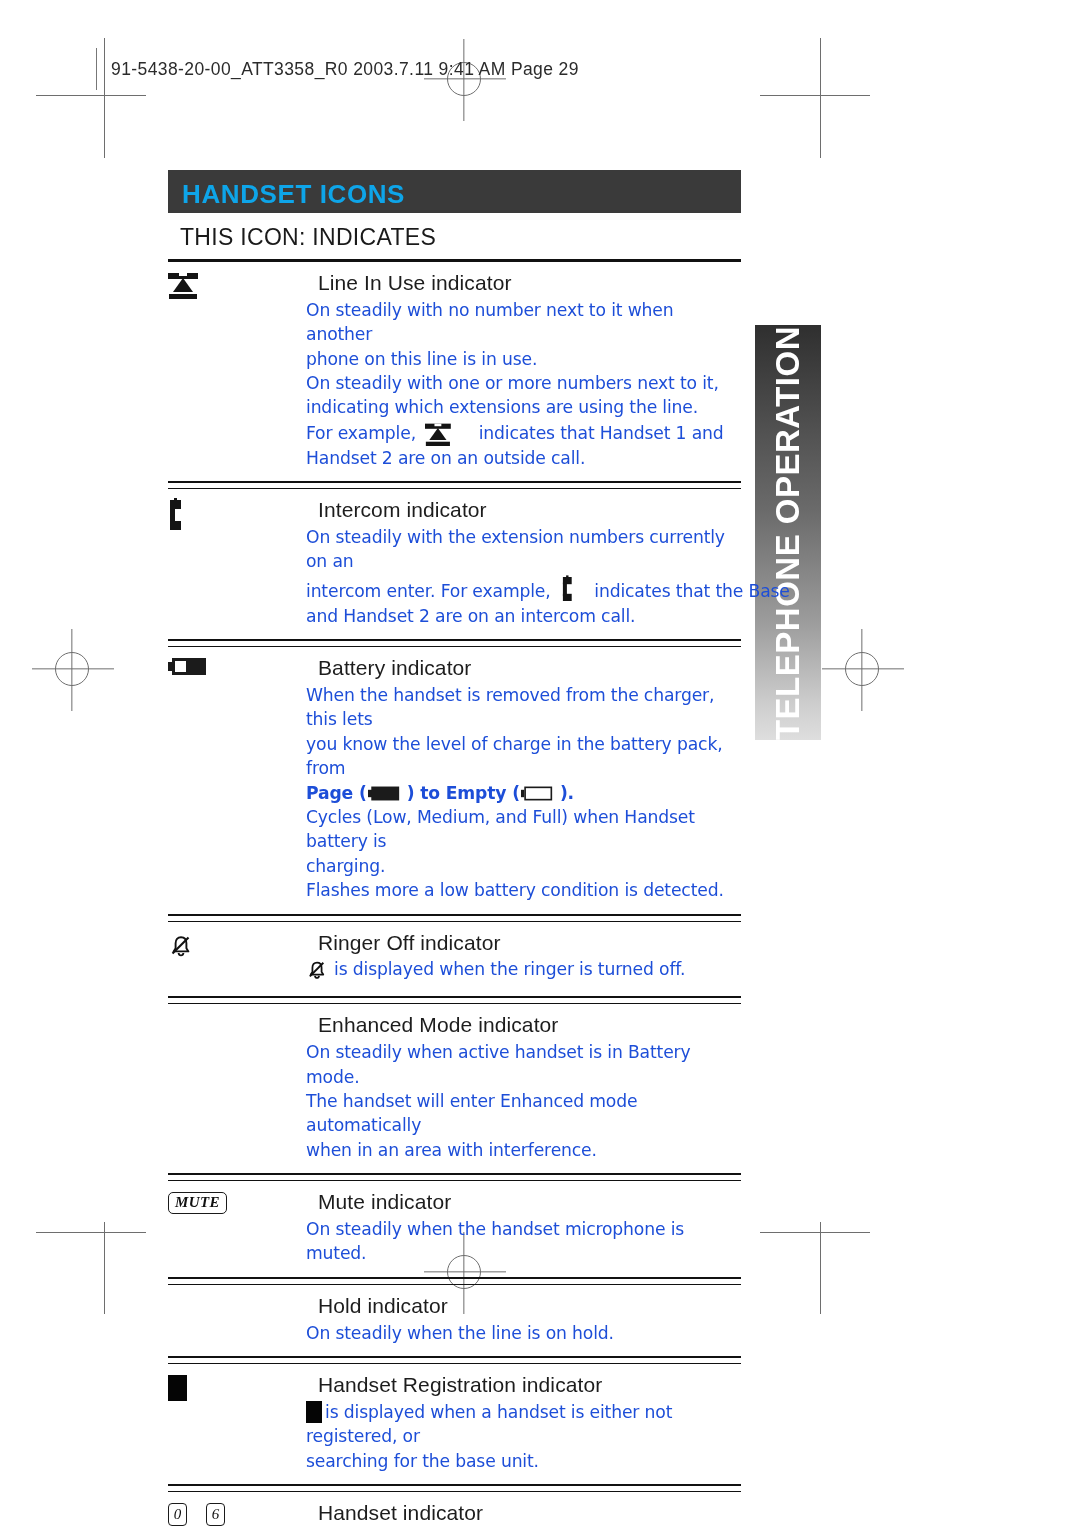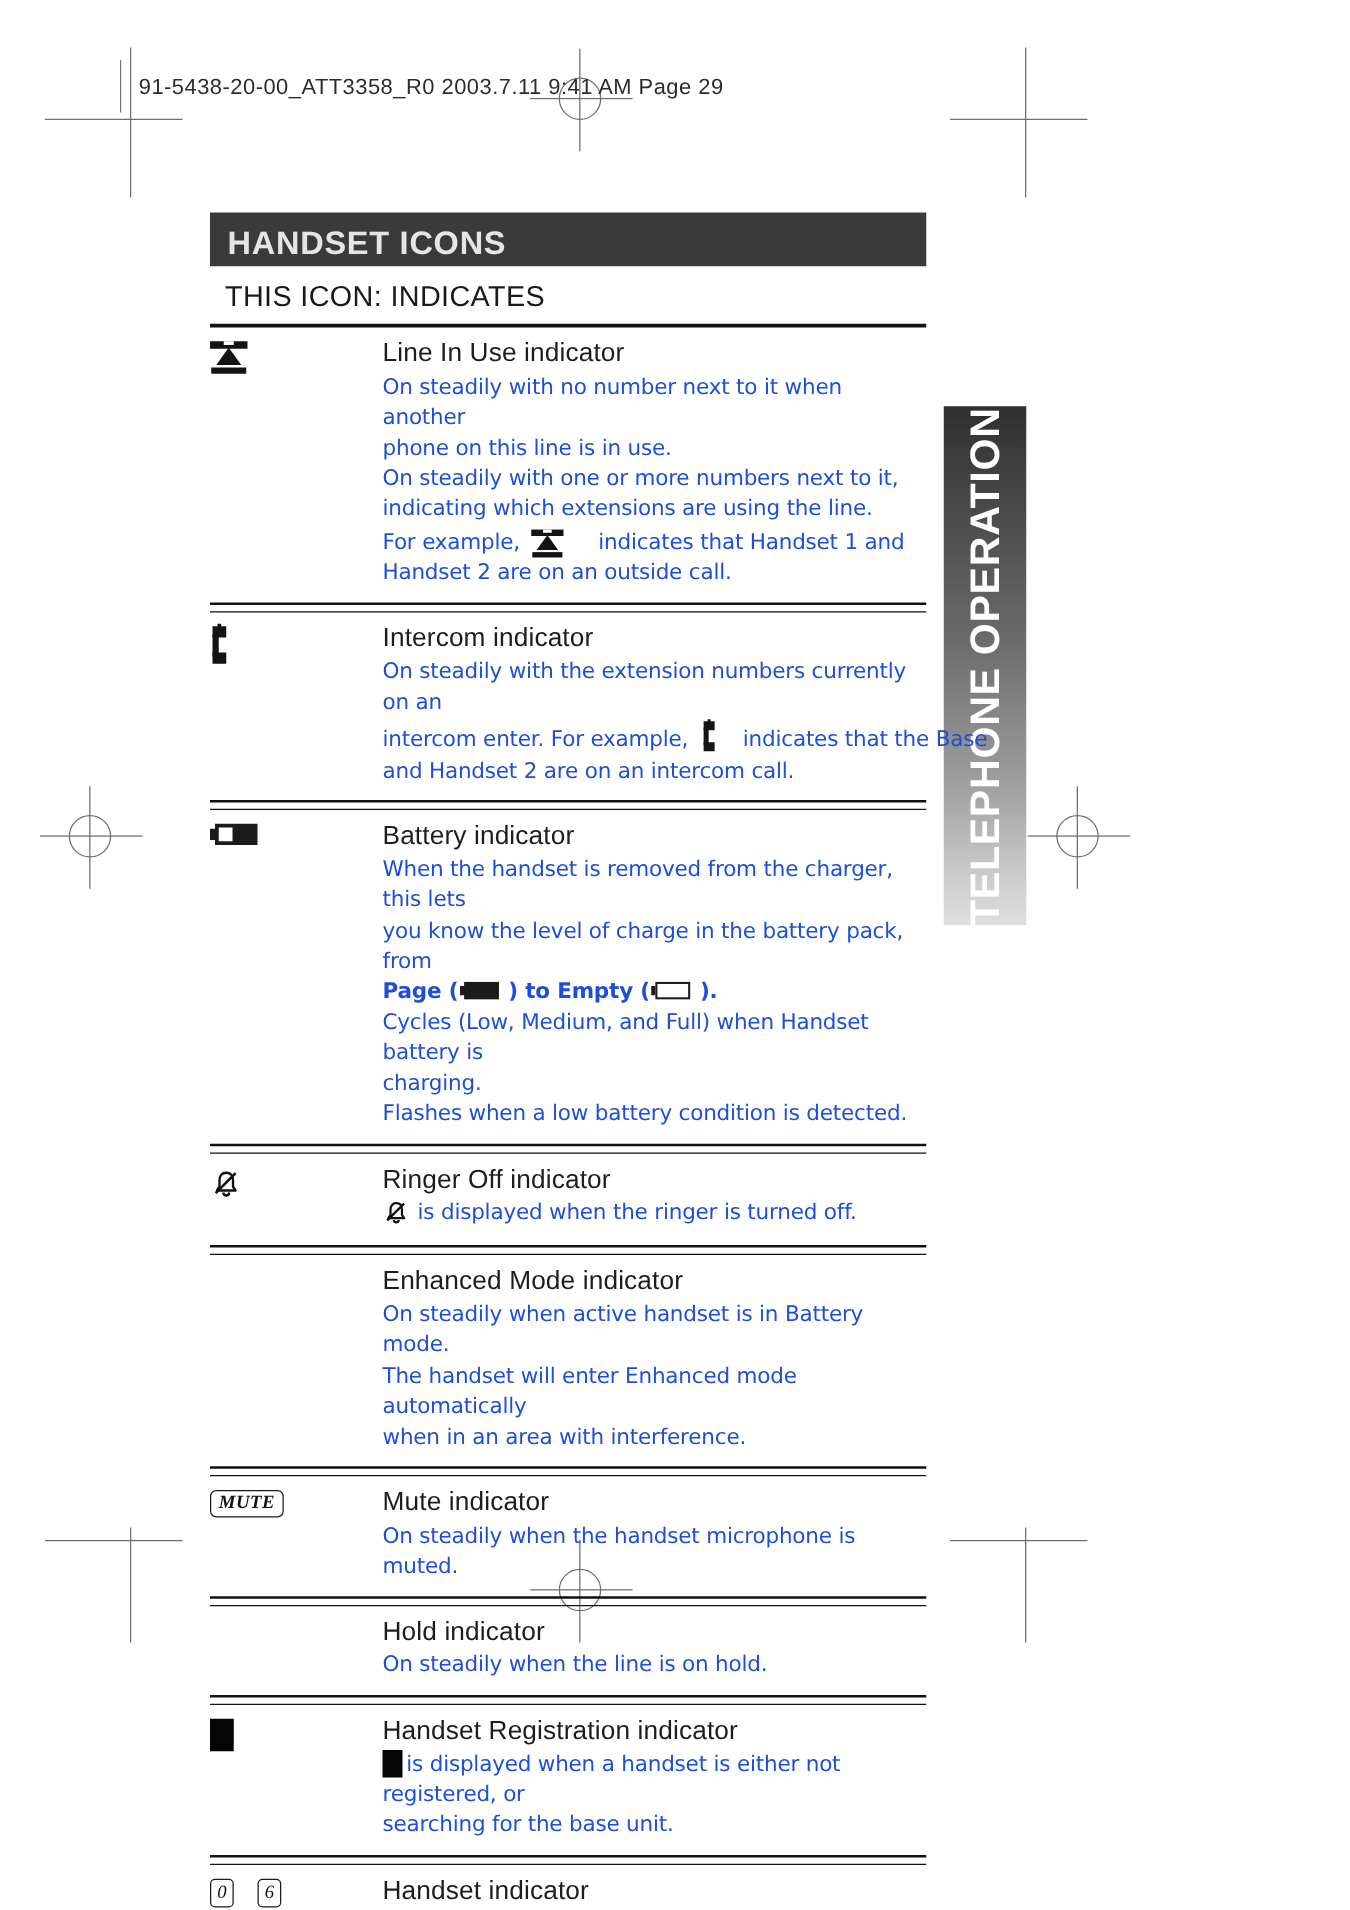--- a/index.html
+++ b/index.html
@@ -91,21 +91,21 @@
   
   .page {
     position: absolute;
     left: 168px;
     top: 170px;
     width: 573px;
     z-index: 5;
   }
   .title-bar {
     background: #3a3a3a;
-    color: #e5e5e5;
+    color: #0ea5e9;
     font-size: 26px;
     font-weight: bold;
     letter-spacing: 0.6px;
     padding: 9px 0 10px 14px;
     box-sizing: border-box;
     height: 43px;
   }
   .col-head {
     font-size: 23px;
     letter-spacing: 0.3px;
@@ -142,20 +142,21 @@
   }
   .row-inner-text {
     padding: 7px 4px 11px 0;
   }
   .indicator-name {
     font-size: 21px;
     color: #1d1d1d;
     line-height: 1.32;
     margin-bottom: 1px;
     letter-spacing: 0.1px;
+    margin-left: 12px;
   }
   .desc {
     font-family: "DejaVu Sans", sans-serif;
     font-size: 17.2px;
     line-height: 1.42;
     color: #1d4ed8;
     letter-spacing: -0.15px;
   }
   .desc b { font-weight: bold; }
   .sep-row td { padding: 0; }
@@ -419,21 +420,21 @@
         <div class="row-inner-text">
           <div class="indicator-name">Battery indicator</div>
           <div class="desc">
             <div>When the handset is removed from the charger, this lets</div>
             <div>you know the level of charge in the battery pack, from</div>
             <div class="nowrap">
               <b>Page (</b><span class="battery-icon full inline small"><span class="nub"></span><span class="shell"></span></span><b>) to Empty (</b><span class="battery-icon empty inline small"><span class="nub"></span><span class="shell"></span></span><b>).</b>
             </div>
             <div>Cycles (Low, Medium, and Full) when Handset battery is</div>
             <div>charging.</div>
-            <div>Flashes when a low battery condition is detected.</div>
+            <div>Flashes more a low battery condition is detected.</div>
           </div>
         </div>
       </td>
     </tr>
     <tr class="sep-row">
           <td colspan="2">
             <div class="rule-double"></div>
           </td>
         </tr>
 

